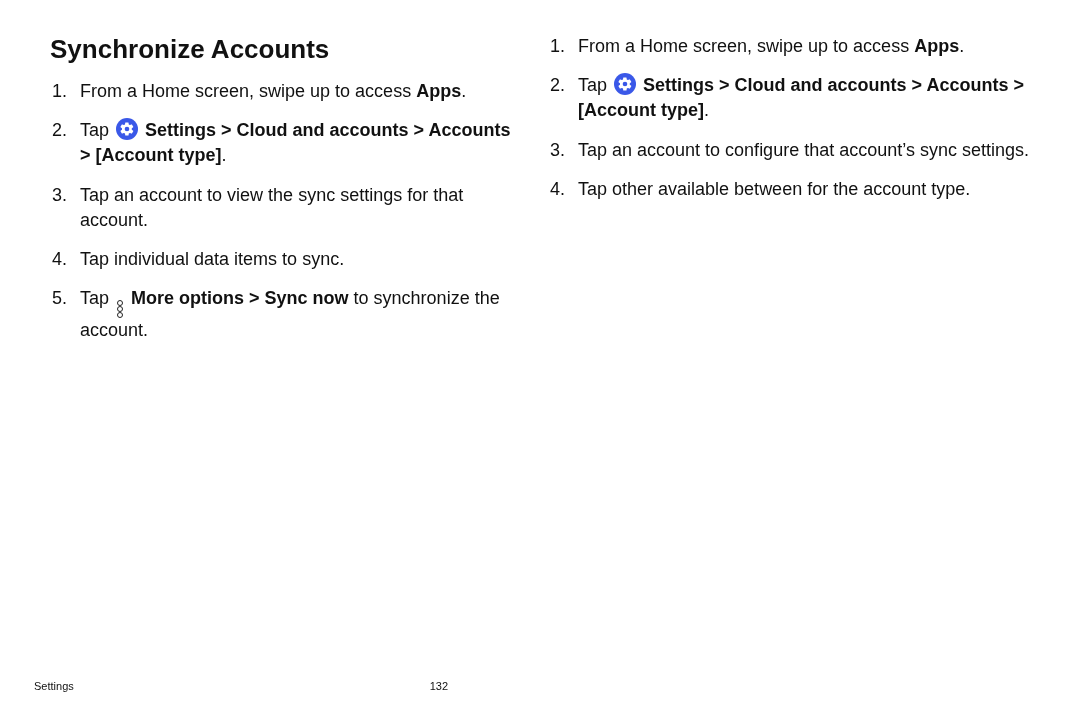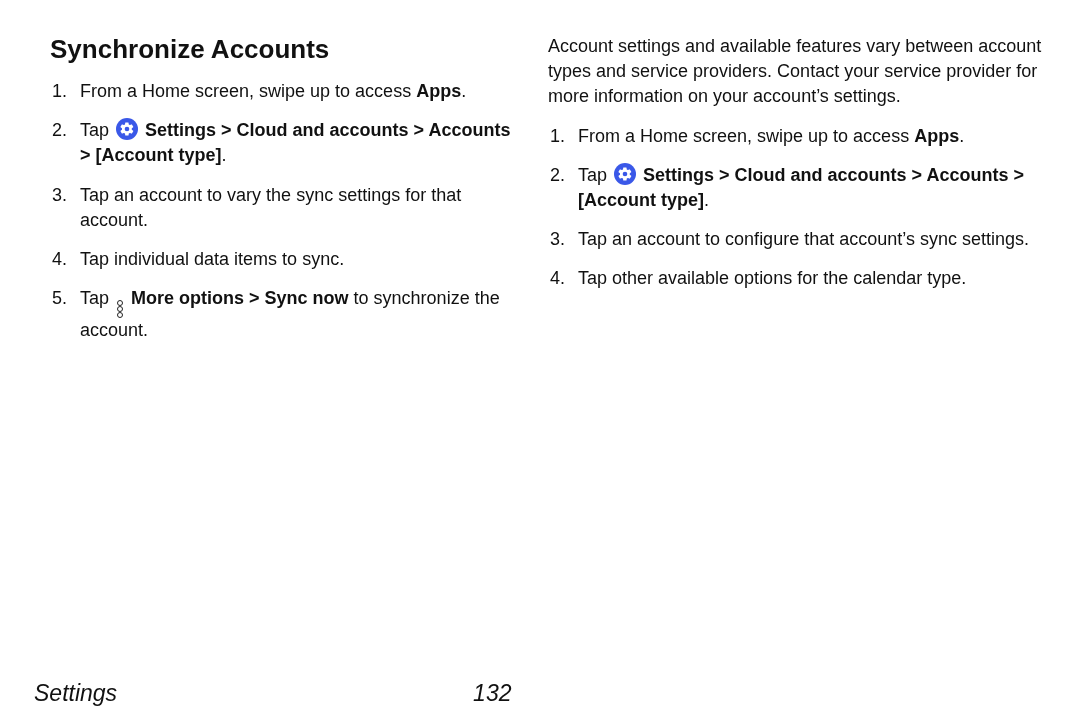--- a/index.html
+++ b/index.html
@@ -69,68 +69,66 @@
     margin: 0 3px;
   }
   .more-icon span {
     width: 4px; height: 4px;
     border: 1px solid #222;
     border-radius: 50%;
   }
   .footer {
     display: flex;
     padding: 0 34px;
-    font-size: 23px;
+    font-size: 11px;
     gap: 356px;
-    font-style: italic;
   }
 </style>
 </head>
 <body>
 
 <div class="page">
   <div class="col">
     <h2>Synchronize Accounts</h2>
     <ol>
       <li>
         <span>From a Home screen, swipe up to access </span><span class="b">Apps</span><span>.</span>
       </li>
       <li>
         <span>Tap </span><span class="gear-icon"><svg viewBox="0 0 24 24">
               <path fill="#fff" d="M19.14,12.94a7,7,0,0,0,.05-.94,7,7,0,0,0-.05-.94l2.11-1.65a.5.5,0,0,0,.12-.64l-2-3.46a.5.5,0,0,0-.61-.22l-2.49,1a7,7,0,0,0-1.63-.94L14.3,2.5a.5.5,0,0,0-.5-.42h-4a.5.5,0,0,0-.5.42L9,5.15a7,7,0,0,0-1.63.94l-2.49-1a.5.5,0,0,0-.61.22l-2,3.46a.5.5,0,0,0,.12.64L4.5,11.06a7,7,0,0,0,0,1.88L2.39,14.59a.5.5,0,0,0-.12.64l2,3.46a.5.5,0,0,0,.61.22l2.49-1A7,7,0,0,0,9,18.85l.34,2.65a.5.5,0,0,0,.5.42h4a.5.5,0,0,0,.5-.42l.34-2.65a7,7,0,0,0,1.63-.94l2.49,1a.5.5,0,0,0,.61-.22l2-3.46a.5.5,0,0,0-.12-.64ZM12,15.5A3.5,3.5,0,1,1,15.5,12,3.5,3.5,0,0,1,12,15.5Z"></path>
             </svg></span>
         <span class="b">Settings &gt; Cloud and accounts &gt; Accounts &gt; [Account type]</span><span>.</span>
       </li>
-      <li>Tap an account to vary the sync settings for that account.</li>
+      <li>Tap an account to view the sync settings for that account.</li>
       <li>Tap individual data items to sync.</li>
       <li>
         <span>Tap </span><span class="more-icon">
             <span></span>
             <span></span>
             <span></span>
           </span>
         <span class="b">More options &gt; Sync now</span><span> to synchronize the account.</span>
       </li>
     </ol>
   </div>
 
   <div class="col">
-    <p class="intro">Account settings and available features vary between account types and service providers. Contact your service provider for more information on your account’s settings.</p>
     <ol>
       <li>
         <span>From a Home screen, swipe up to access </span><span class="b">Apps</span><span>.</span>
       </li>
       <li>
         <span>Tap </span><span class="gear-icon"><svg viewBox="0 0 24 24">
               <path fill="#fff" d="M19.14,12.94a7,7,0,0,0,.05-.94,7,7,0,0,0-.05-.94l2.11-1.65a.5.5,0,0,0,.12-.64l-2-3.46a.5.5,0,0,0-.61-.22l-2.49,1a7,7,0,0,0-1.63-.94L14.3,2.5a.5.5,0,0,0-.5-.42h-4a.5.5,0,0,0-.5.42L9,5.15a7,7,0,0,0-1.63.94l-2.49-1a.5.5,0,0,0-.61.22l-2,3.46a.5.5,0,0,0,.12.64L4.5,11.06a7,7,0,0,0,0,1.88L2.39,14.59a.5.5,0,0,0-.12.64l2,3.46a.5.5,0,0,0,.61.22l2.49-1A7,7,0,0,0,9,18.85l.34,2.65a.5.5,0,0,0,.5.42h4a.5.5,0,0,0,.5-.42l.34-2.65a7,7,0,0,0,1.63-.94l2.49,1a.5.5,0,0,0,.61-.22l2-3.46a.5.5,0,0,0-.12-.64ZM12,15.5A3.5,3.5,0,1,1,15.5,12,3.5,3.5,0,0,1,12,15.5Z"></path>
             </svg></span>
         <span class="b">Settings &gt; Cloud and accounts &gt; Accounts &gt; [Account type]</span><span>.</span>
       </li>
       <li>Tap an account to configure that account’s sync settings.</li>
-      <li>Tap other available options for the calendar type.</li>
+      <li>Tap other available between for the account type.</li>
     </ol>
   </div>
 </div>
 
 <div class="footer">
   <span>Settings</span>
   <span>132</span>
 </div>
 
 </body></html>

